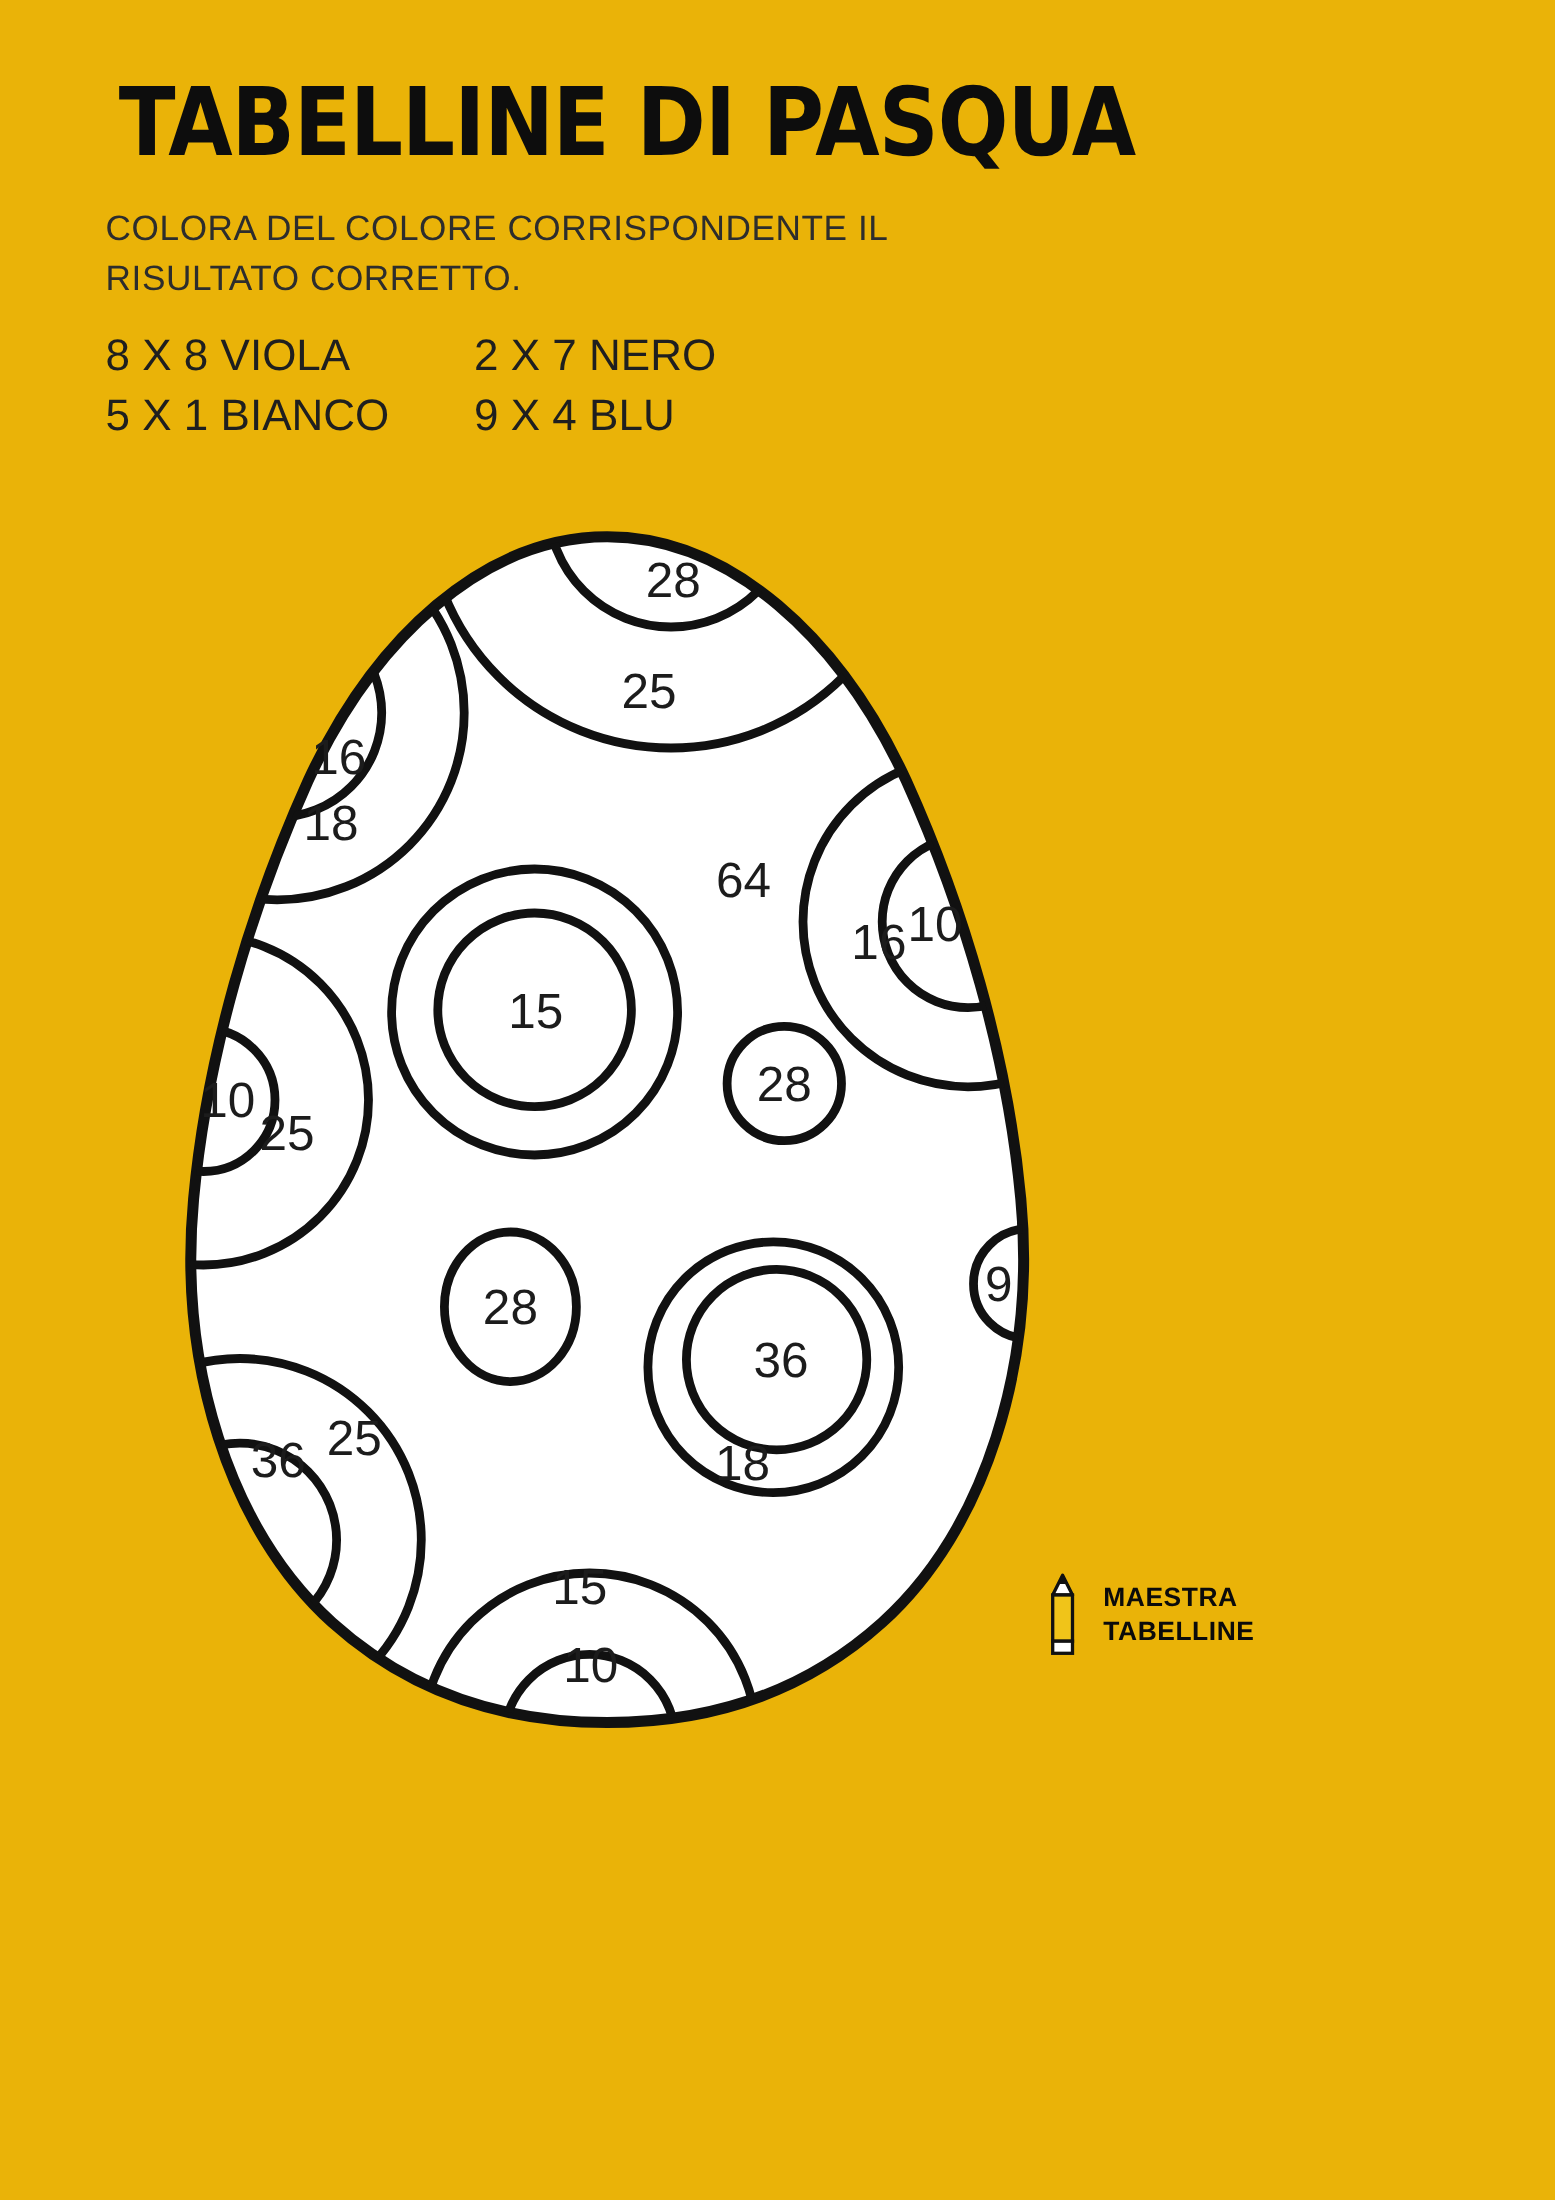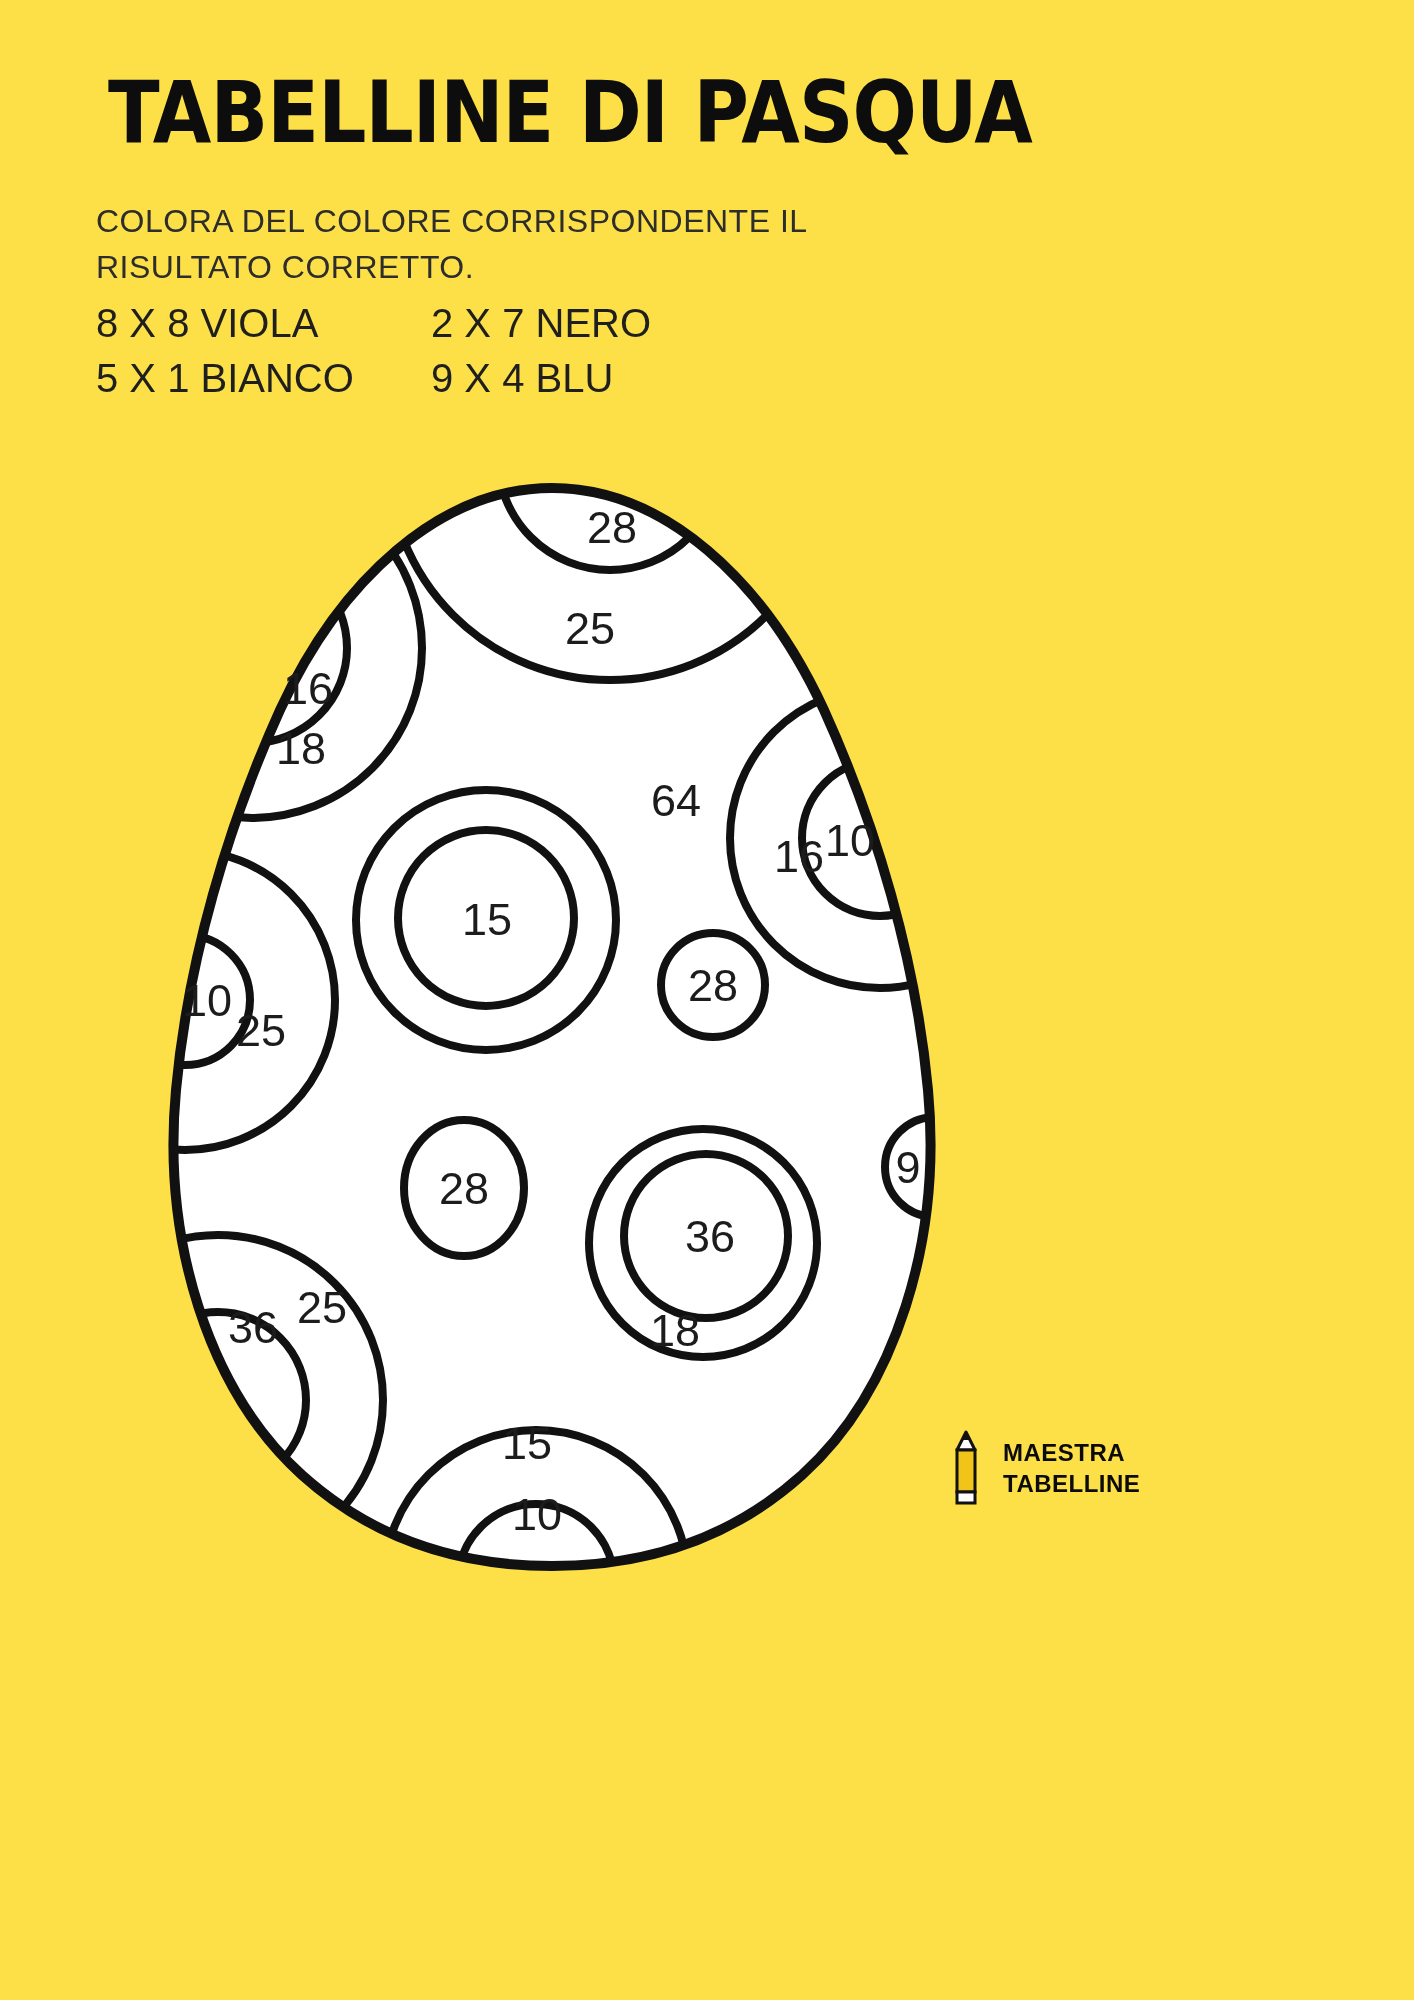--- a/index.html
+++ b/index.html
@@ -1,37 +1,37 @@
 <!DOCTYPE html>
 <html><head>
 <meta charset="utf-8">
 <style>
   html,body{margin:0;padding:0;background:#ffffff;}
   .page{
     position:relative;
     width:1414px;height:2000px;
-    background:#fde047;
+    background:#eab308;
     overflow:hidden;
     font-family:"Liberation Sans", sans-serif;
     color:#1c1c1c;
   }
   .title{
     position:absolute;left:108px;top:62px;
     margin:0;
     font-family:"DejaVu Sans", sans-serif;
     font-weight:bold;
     font-size:86px;
     letter-spacing:-1px;
     color:#0d0d0d;
     white-space:nowrap;
     transform:scaleX(0.88);
     transform-origin:left top;
   }
   .instructions{
-    position:absolute;left:96px;top:198px;
+    position:absolute;left:96px;top:184px;
     margin:0;
     max-width:860px;
     font-size:32px;
     line-height:1.45;
     color:#2d2d2d;
     letter-spacing:0.5px;
   }
   .legend{
     position:absolute;left:96px;top:296px;
     display:flex;

